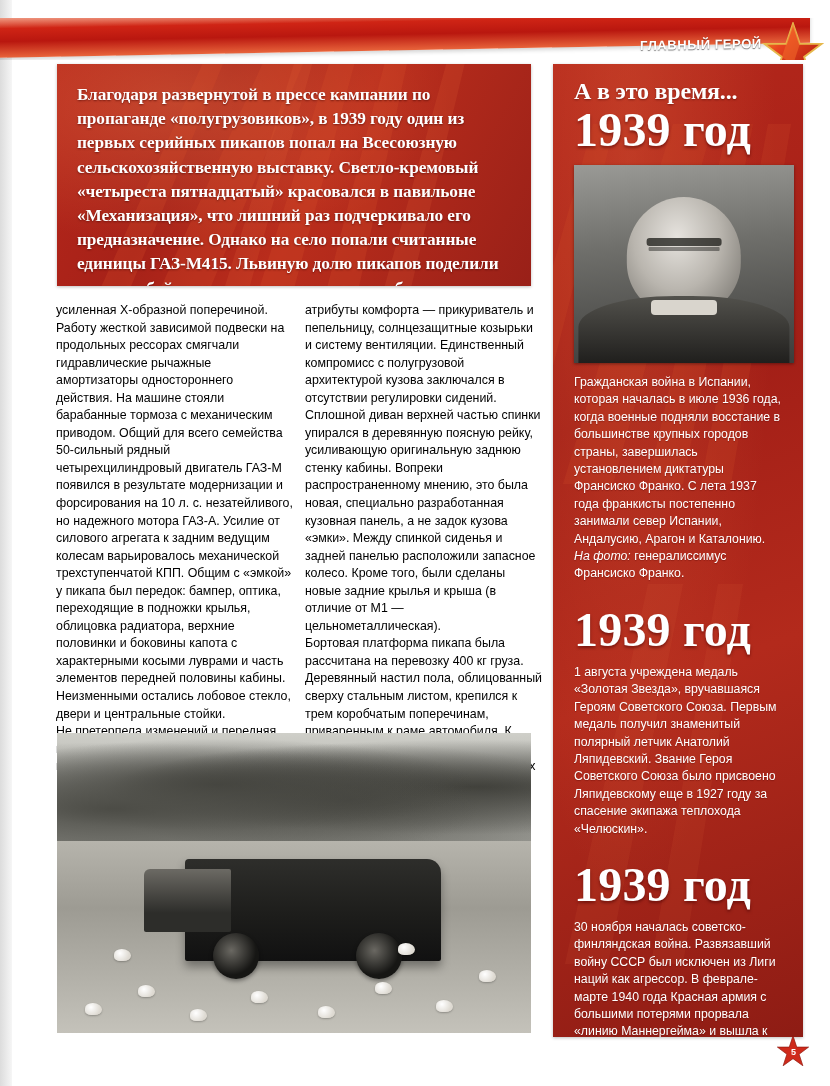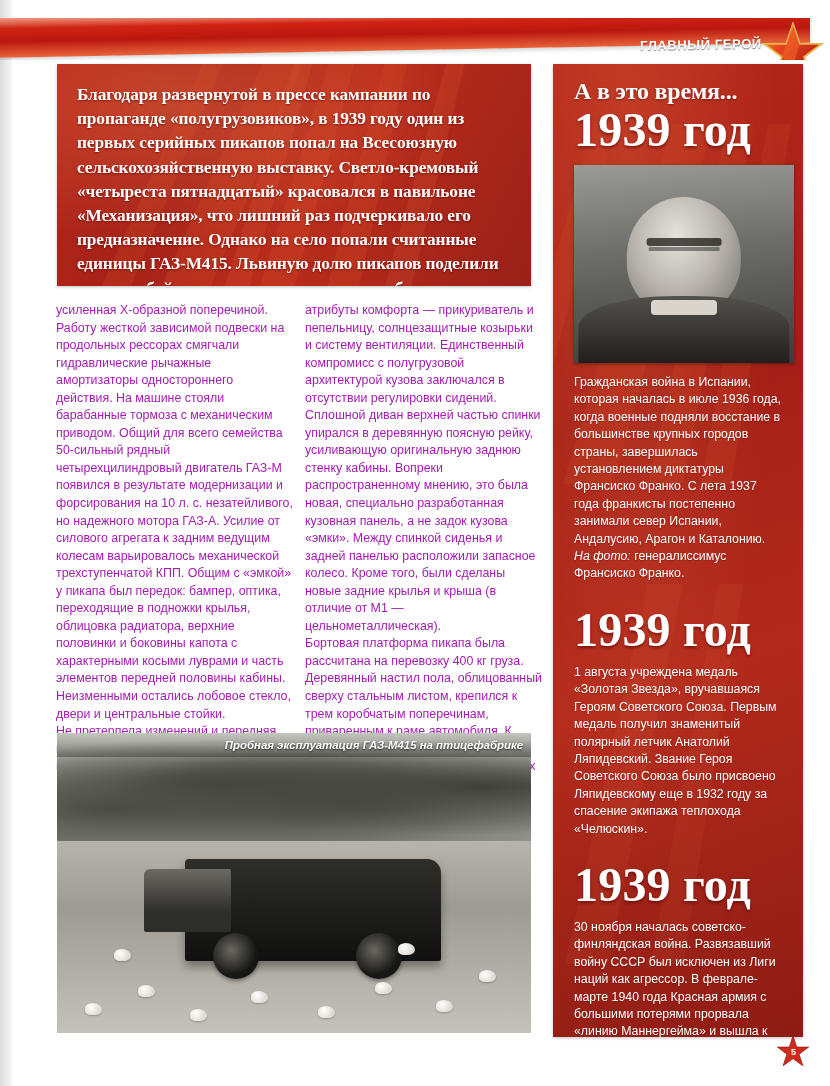--- a/index.html
+++ b/index.html
@@ -98,21 +98,21 @@
     letter-spacing: -0.1px;
   }
 
   .col {
     position: absolute;
     top: 302px;
     width: 237px;
     font-family: "Liberation Sans", sans-serif;
     font-size: 12.4px;
     line-height: 17.55px;
-    color: #a21caf;
+    color: #000000;
     text-align: left;
   }
   .col p { margin: 0; }
   .col-left  { left: 56px; }
   .col-mid   { left: 305px; }
 
   
   .photo-frame {
     position: absolute;
     left: 57px;
@@ -376,23 +376,20 @@
     <div class="chicken" style="left:17%; bottom:12%;"></div>
     <div class="chicken" style="left:28%; bottom:4%;"></div>
     <div class="chicken" style="left:41%; bottom:10%;"></div>
     <div class="chicken" style="left:55%; bottom:5%;"></div>
     <div class="chicken" style="left:67%; bottom:13%;"></div>
     <div class="chicken" style="left:80%; bottom:7%;"></div>
     <div class="chicken" style="left:89%; bottom:17%;"></div>
     <div class="chicken" style="left:12%; bottom:24%;"></div>
     <div class="chicken" style="left:72%; bottom:26%;"></div>
   </div>
-  <div class="photo-caption-bar">
-    <span class="photo-caption">Пробная эксплуатация ГАЗ-М415  на птицефабрике</span>
-  </div>
 
   <aside class="sidebar">
     <svg class="sb-rays" viewBox="0 0 250 973" preserveAspectRatio="none">
       <g fill="#d65229" opacity="0.38">
         <polygon points="120,60 160,60 60,420 10,420"></polygon>
         <polygon points="175,60 200,60 130,420 95,420"></polygon>
         <polygon points="40,60 62,60 -20,380 -50,380"></polygon>
         <polygon points="215,60 238,60 178,420 148,420"></polygon>
       </g>
       <g fill="#e06a3c" opacity="0.22">
@@ -408,21 +405,21 @@
       <div class="sb-year">1939 год</div>
       <div class="sb-photo">
         <div class="head"></div>
         <div class="brow"></div>
         <div class="tunic"></div>
         <div class="collar"></div>
       </div>
       <p class="sb-body"><span>Гражданская война в Испании, которая началась в июле 1936 года, когда военные подняли восстание в большинстве крупных городов страны, завершилась установлением диктатуры Франсиско Франко. С лета 1937 года франкисты постепенно занимали север Испании, Андалусию, Арагон и Каталонию. </span><em>На фото:</em><span> генералиссимус Франсиско Франко.</span></p>
 
       <div class="sb-year spaced">1939 год</div>
-      <p class="sb-body">1 августа учреждена медаль «Золотая Звезда», вручавшаяся Героям Советского Союза. Первым медаль получил знаменитый полярный летчик Анатолий Ляпидевский. Звание Героя Советского Союза было присвоено Ляпидевскому еще в 1932 году за спасение экипажа теплохода «Челюскин».</p>
+      <p class="sb-body">1 августа учреждена медаль «Золотая Звезда», вручавшаяся Героям Советского Союза. Первым медаль получил знаменитый полярный летчик Анатолий Ляпидевский. Звание Героя Советского Союза было присвоено Ляпидевскому еще в 1927 году за спасение экипажа теплохода «Челюскин».</p>
 
       <div class="sb-year spaced">1939 год</div>
       <p class="sb-body">30 ноября началась советско-финляндская война. Развязавший войну СССР был исключен из Лиги наций как агрессор. В феврале-марте 1940 года Красная армия с большими потерями прорвала «линию Маннергейма» и вышла к Выборгу. 12 марта в Москве был подписан мирный договор, по которому к СССР отходил Карельский перешеек и ряд других территорий.</p>
     </div>
   </aside>
 
   <svg class="page-star" viewBox="0 0 100 96">
     <polygon points="50,2 61,35 96,35 68,56 79,90 50,69 21,90 32,56 4,35 39,35" fill="#cf2a1b" stroke="#8e170e" stroke-width="2"></polygon>
   </svg>
   <div class="page-num">5</div>

